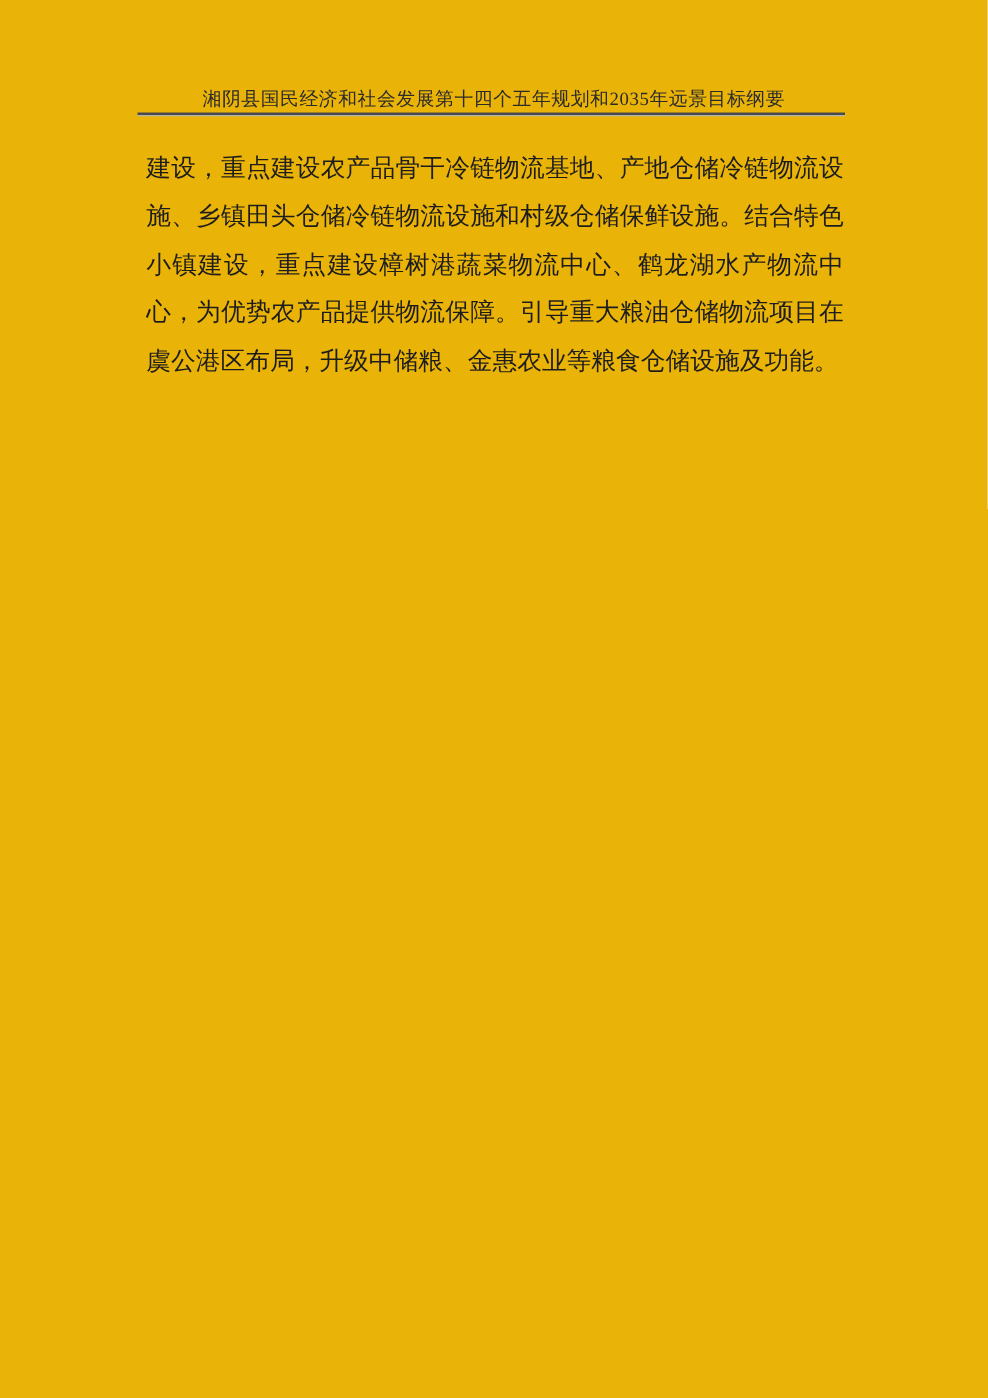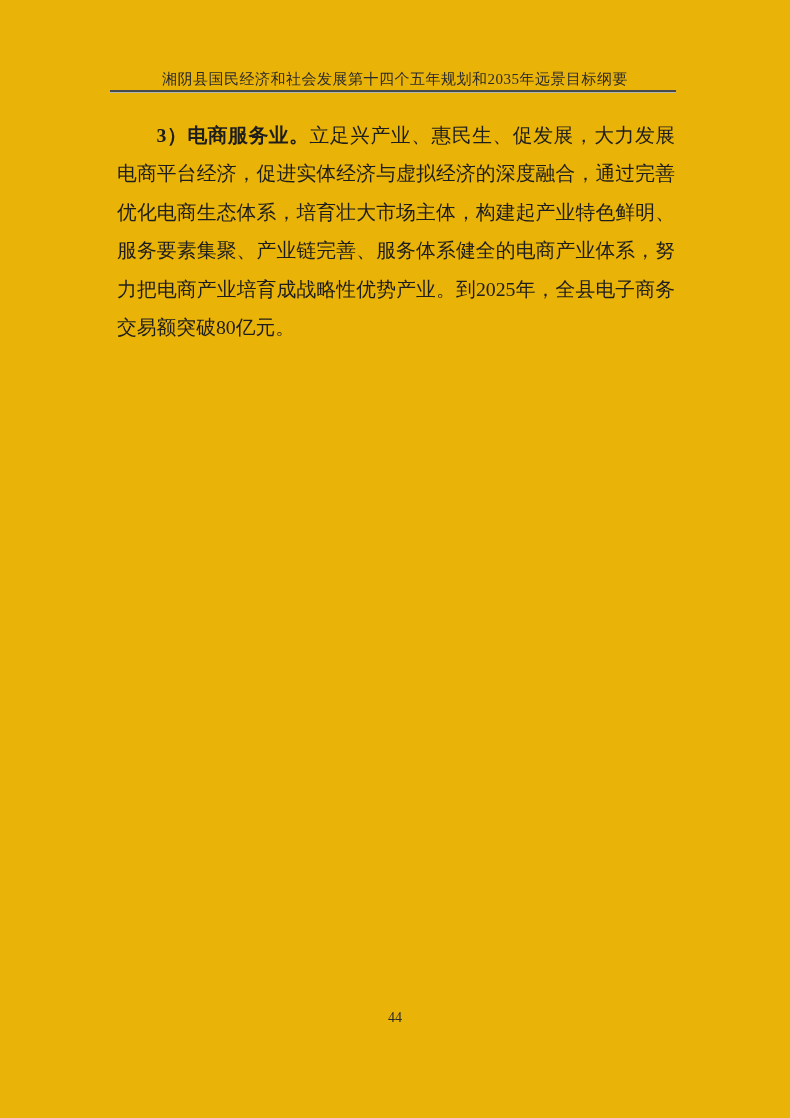--- a/index.html
+++ b/index.html
@@ -74,18 +74,17 @@
 </head>
 <body>
 
 <div class="page">
 
   <div class="header-title">湘阴县国民经济和社会发展第十四个五年规划和2035年远景目标纲要</div>
 
   <div class="header-rule"></div>
 
   <div class="document-body">
-      <p class="para indent"><span class="run bold">3）电商服务业。</span><span class="run">立足兴产业、惠民生、促发展，大力发展电商平台经济，促进实体经济与虚拟经济的深度融合，通过完善优化电商生态体系，培育壮大市场主体，构建起产业特色鲜明、服务要素集聚、产业链完善、服务体系健全的电商产业体系，努力把电商产业培育成战略性优势产业。到2025年，全县电子商务交易额突破80亿元。</span></p>
+      <p class="para"><span class="run">建设，重点建设农产品骨干冷链物流基地、产地仓储冷链物流设施、乡镇田头仓储冷链物流设施和村级仓储保鲜设施。结合特色小镇建设，重点建设樟树港蔬菜物流中心、鹤龙湖水产物流中心，为优势农产品提供物流保障。引导重大粮油仓储物流项目在虞公港区布局，升级中储粮、金惠农业等粮食仓储设施及功能。</span></p>
     </div>
 
-  <div class="page-number">44</div>
 
 </div>
 
 </body></html>

